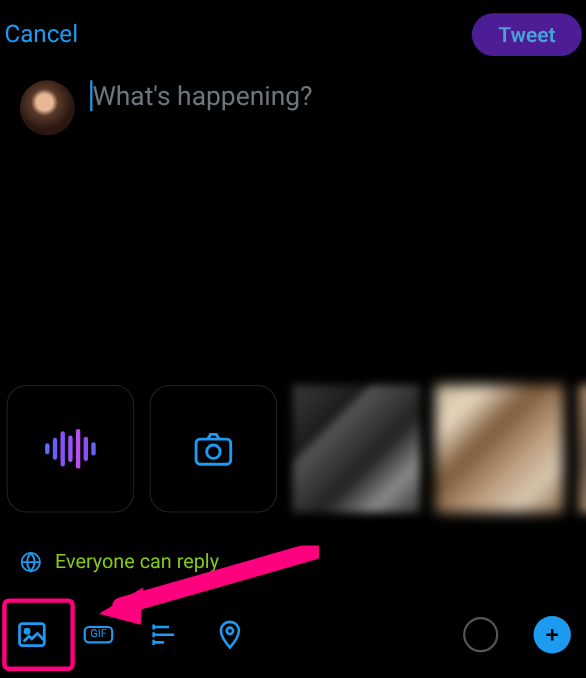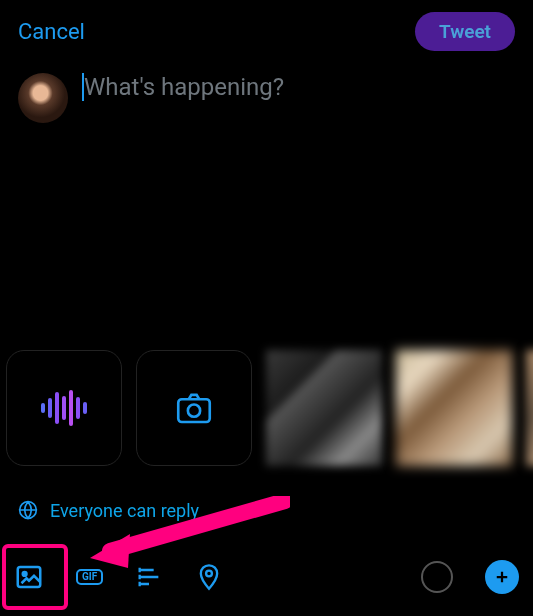--- a/index.html
+++ b/index.html
@@ -8,21 +8,21 @@
       width: 533px;
       height: 616px;
       overflow: hidden;
       font-family: -apple-system, BlinkMacSystemFont, "Segoe UI", Roboto, sans-serif;
       position: relative;
     }
     .topbar {
       display: flex;
       justify-content: space-between;
       align-items: center;
-      padding: 12px 18px;
+      padding: 12px 4px;
     }
     .cancel {
       color: #1d9bf0;
       font-size: 22px;
       cursor: pointer;
     }
     .tweet-btn {
       background: #4c1d95;
       color: #4aa1d8;
       padding: 8px 24px;
@@ -109,22 +109,23 @@
     }
     .wave-bar {
       width: 4px;
       border-radius: 3px;
     }
     .reply-bar {
       position: absolute;
       top: 500px;
       left: 18px;
       display: flex;
+      align-items: center;
       gap: 12px;
-      color: #0ea5e9;
+      color: #84cc16;
       font-size: 18px;
       cursor: pointer;
     }
     .bottom-toolbar {
       position: absolute;
       bottom: 0;
       width: 100%;
       height: 78px;
       display: flex;
       align-items: center;
@@ -176,21 +177,21 @@
       align-items: center;
       justify-content: center;
       color: #fff;
       cursor: pointer;
     }
     .gif-box {
       border: 2.5px solid #1d9bf0;
       border-radius: 5px;
       padding: 1px 4px;
       font-size: 10px;
-      font-weight: 700;
+      font-weight: 400;
       color: #1d9bf0;
       line-height: 1;
     }
   </style>
 </head>
 <body>
 
 <div class="topbar">
   <div class="cancel">Cancel</div>
   <div class="tweet-btn">Tweet</div>

